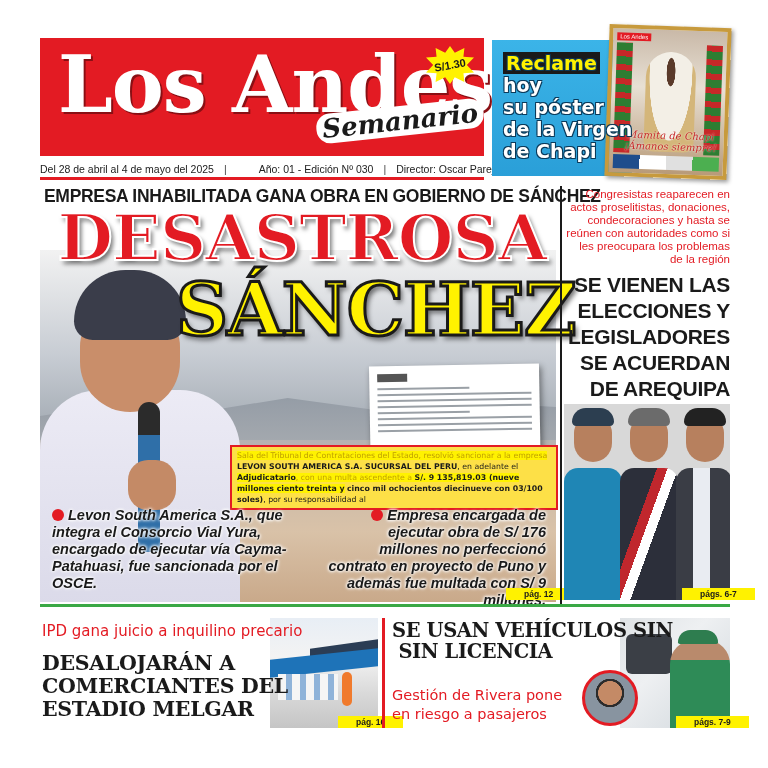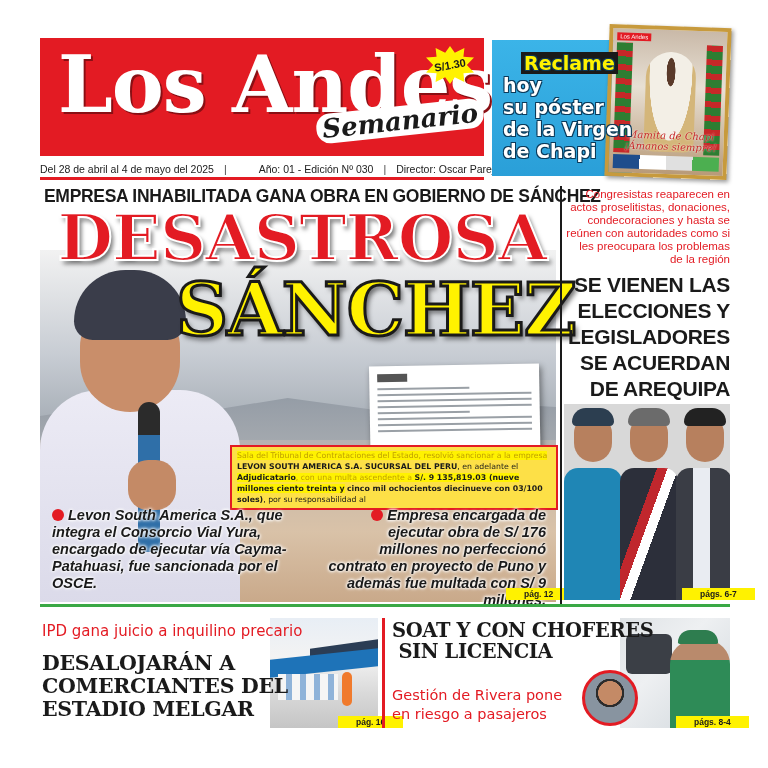--- a/index.html
+++ b/index.html
@@ -15,21 +15,21 @@
   .price-burst { left: 426px; top: 46px; width: 48px; height: 38px; background: #fff200; clip-path: polygon(50% 0%, 60% 18%, 80% 5%, 78% 28%, 100% 30%, 85% 50%, 100% 70%, 78% 72%, 80% 95%, 60% 82%, 50% 100%, 40% 82%, 20% 95%, 22% 72%, 0% 70%, 15% 50%, 0% 30%, 22% 28%, 20% 5%, 40% 18%); display: flex; align-items: center; justify-content: center; }
   .price-burst span { font-size: 11px; font-weight: bold; color: #1a1a1a; transform: rotate(-10deg); }
 
   .info-bar { left: 40px; top: 160px; width: 444px; height: 20px; font-size: 10.5px; color: #222; display: flex; align-items: center; border-bottom: 3px solid #e31b23; }
   .info-bar span { white-space: nowrap; }
   .sep { color: #444; margin: 0 10px; }
 
   
   .promo { left: 492px; top: 40px; width: 140px; height: 136px; background: linear-gradient(180deg, #3bb4e8, #2a9fd8); }
   .promo-text { left: 503px; top: 52px; width: 150px; font-family: "DejaVu Sans", sans-serif; font-weight: bold; font-size: 19px; line-height: 22px; color: #ffffff; text-shadow: 1px 1px 0 #0b3a5a, -1px -1px 0 #0b3a5a, 1px -1px 0 #0b3a5a, -1px 1px 0 #0b3a5a; }
-  .promo-text .hl { color: #fff200; background: #1a1a1a; padding: 0 3px; margin-left: 18px; }
+  .promo-text .hl { color: #fff200; background: #1a1a1a; padding: 0 3px; }
   .poster { left: 607px; top: 26px; width: 122px; height: 152px; background: linear-gradient(180deg, #c9b9a8 0%, #e8e0d4 40%, #b89a78 100%); border: 4px solid #c79a3d; box-shadow: 2px 2px 4px rgba(0,0,0,.4); transform: rotate(2deg); overflow: hidden; }
   .poster-figure { position: absolute; left: 34px; top: 22px; width: 50px; height: 100px; background: radial-gradient(ellipse at 50% 20%, #5a3a2a 0 12%, #f3efe6 13% 60%, #d4b67a 61%); border-radius: 25px 25px 10px 10px; }
   .poster-flowers-l { position: absolute; left: 4px; top: 14px; width: 16px; height: 110px; background: repeating-linear-gradient(180deg, #2e7d32 0 8px, #c62828 8px 14px); }
   .poster-flowers-r { position: absolute; right: 4px; top: 14px; width: 16px; height: 110px; background: repeating-linear-gradient(180deg, #c62828 0 6px, #2e7d32 6px 14px); }
   .poster-brand { position: absolute; left: 4px; top: 4px; font-size: 6px; background: #e31b23; color: #fff; padding: 1px 3px; }
   .poster-caption { position: absolute; left: 6px; top: 100px; width: 110px; font-family: "DejaVu Serif", serif; font-style: italic; font-size: 10px; color: #c62828; text-align: center; line-height: 11px; text-shadow: 0 0 2px #fff; }
   .poster-sponsors { position: absolute; left: 4px; bottom: 4px; width: 106px; height: 14px; background: linear-gradient(90deg, #1e4d8c 0 25%, #ffffff 25% 50%, #e0e0e0 50% 75%, #4caf50 75%); }
 
   
   .kicker { left: 44px; top: 186px; width: 510px; font-family: "Liberation Sans", sans-serif; font-weight: bold; font-size: 17.5px; color: #1a1a1a; letter-spacing: -0.3px; white-space: nowrap; }
@@ -215,18 +215,18 @@
 <div class="abs page-tag pg-bl">pág. 16</div>
 
 <div class="abs red-rule"></div>
 
 <div class="abs br-photo">
   <div class="window"></div>
   <div class="officer"></div>
   <div class="cap"></div>
 </div>
 <div class="abs br-head">
-  <div>SOAT Y CON CHOFERES</div>
+  <div>SE USAN VEHÍCULOS SIN</div>
   <div style="white-space:pre"> SIN LICENCIA</div>
 </div>
 <div class="abs br-sub">Gestión de Rivera pone en riesgo a pasajeros</div>
 <div class="abs avatar"></div>
-<div class="abs page-tag pg-br">págs. 8-4</div>
+<div class="abs page-tag pg-br">págs. 7-9</div>
 
 </body></html>

